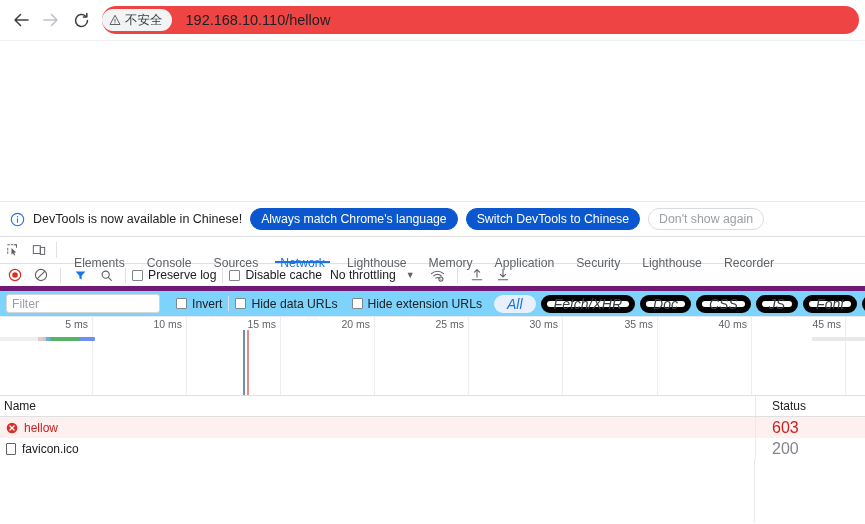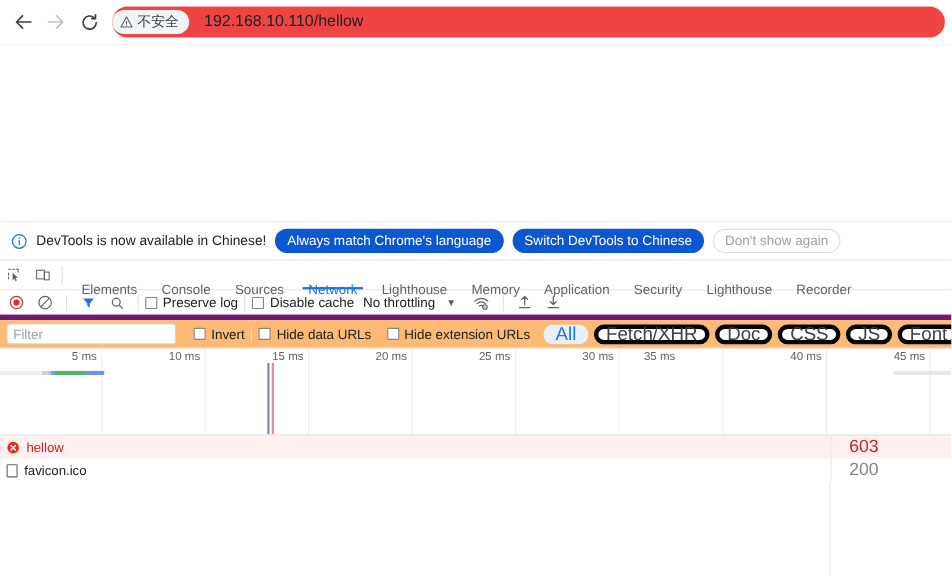--- a/index.html
+++ b/index.html
@@ -179,47 +179,48 @@
   }
 
   
   #filter-toolbar {
     height: 26px;
     flex: none;
     display: flex;
     align-items: center;
     padding: 0 6px;
     border-bottom: 1px solid #e8eaed;
-    background: #fdba74;
+    background: #7dd3fc;
     overflow: hidden;
   }
   #filter-input {
     width: 154px; height: 19px;
     border: 1px solid #d6d6d6;
     border-radius: 3px;
     font-size: 12.2px;
     color: #202124;
     padding: 0 5px;
     font-family: inherit;
     background: #fff;
     flex: none;
   }
   #filter-input::placeholder { color: #9aa0a6; }
   .type-chip {
     height: 18px;
     padding: 0 7px;
-    border: 4px solid #000000;
+    border: 6px solid #000000;
     border-radius: 9px;
-    font-size: 17px;
+    font-size: 14px;
     color: #3c4043;
     display: flex; align-items: center;
     margin-right: 5px;
     white-space: nowrap;
     flex: none;
     background: #ffffff;
+    font-style: italic;
   }
   .type-chip.active {
     background: #e8f0fe;
     border-color: transparent;
     color: #1a73e8;
   }
 
   
   #overview {
     height: 79px;
@@ -476,21 +477,21 @@
         <div class="tick-label" style="left: 186px;">10 ms</div>
         <div class="tick-div" style="left: 280px;"></div>
         <div class="tick-label" style="left: 280px;">15 ms</div>
         <div class="tick-div" style="left: 374px;"></div>
         <div class="tick-label" style="left: 374px;">20 ms</div>
         <div class="tick-div" style="left: 468px;"></div>
         <div class="tick-label" style="left: 468px;">25 ms</div>
         <div class="tick-div" style="left: 562px;"></div>
         <div class="tick-label" style="left: 562px;">30 ms</div>
         <div class="tick-div" style="left: 657px;"></div>
-        <div class="tick-label" style="left: 618px;">35 ms</div>
+        <div class="tick-label" style="left: 657px;">35 ms</div>
         <div class="tick-div" style="left: 751px;"></div>
         <div class="tick-label" style="left: 751px;">40 ms</div>
         <div class="tick-div" style="left: 845px;"></div>
         <div class="tick-label" style="left: 845px;">45 ms</div>
       </div>
     <div id="overview-bars">
         <div class="req-bar" style="left: 0px; width: 95px; top: 20px;">
           <div class="seg" style="width: 38px; background: rgb(239, 239, 239);"></div>
           <div class="seg" style="width: 5px; background: rgb(233, 199, 199);"></div>
           <div class="seg" style="width: 3px; background: rgb(199, 199, 199);"></div>
@@ -502,20 +503,24 @@
           <div class="seg" style="width: 53px; background: rgb(232, 232, 232);"></div>
         </div>
       </div>
     <div id="overview-events">
         <div class="evt-line" style="left: 243px; background: rgb(116, 139, 181); top: 13px; bottom: 0px;"></div>
         <div class="evt-line" style="left: 247px; background: rgb(229, 138, 134); top: 13px; bottom: 0px;"></div>
       </div>
   </div>
 
   <div id="requests">
+    <div id="table-head">
+      <div class="col-name">Name</div>
+      <div class="col-status">Status</div>
+    </div>
 
     <div class="row error">
       <div class="col-name">
         <svg class="row-icon" width="12" height="12" viewBox="0 0 14 14" aria-hidden="true">
           <circle cx="7" cy="7" r="6.2" fill="#d93025"></circle>
           <path d="M4.6 4.6l4.8 4.8M9.4 4.6l-4.8 4.8" stroke="#ffffff" stroke-width="1.5" stroke-linecap="round"></path>
         </svg>
         <span class="col-name-text">hellow</span>
       </div>
       <div class="col-status">603</div>

